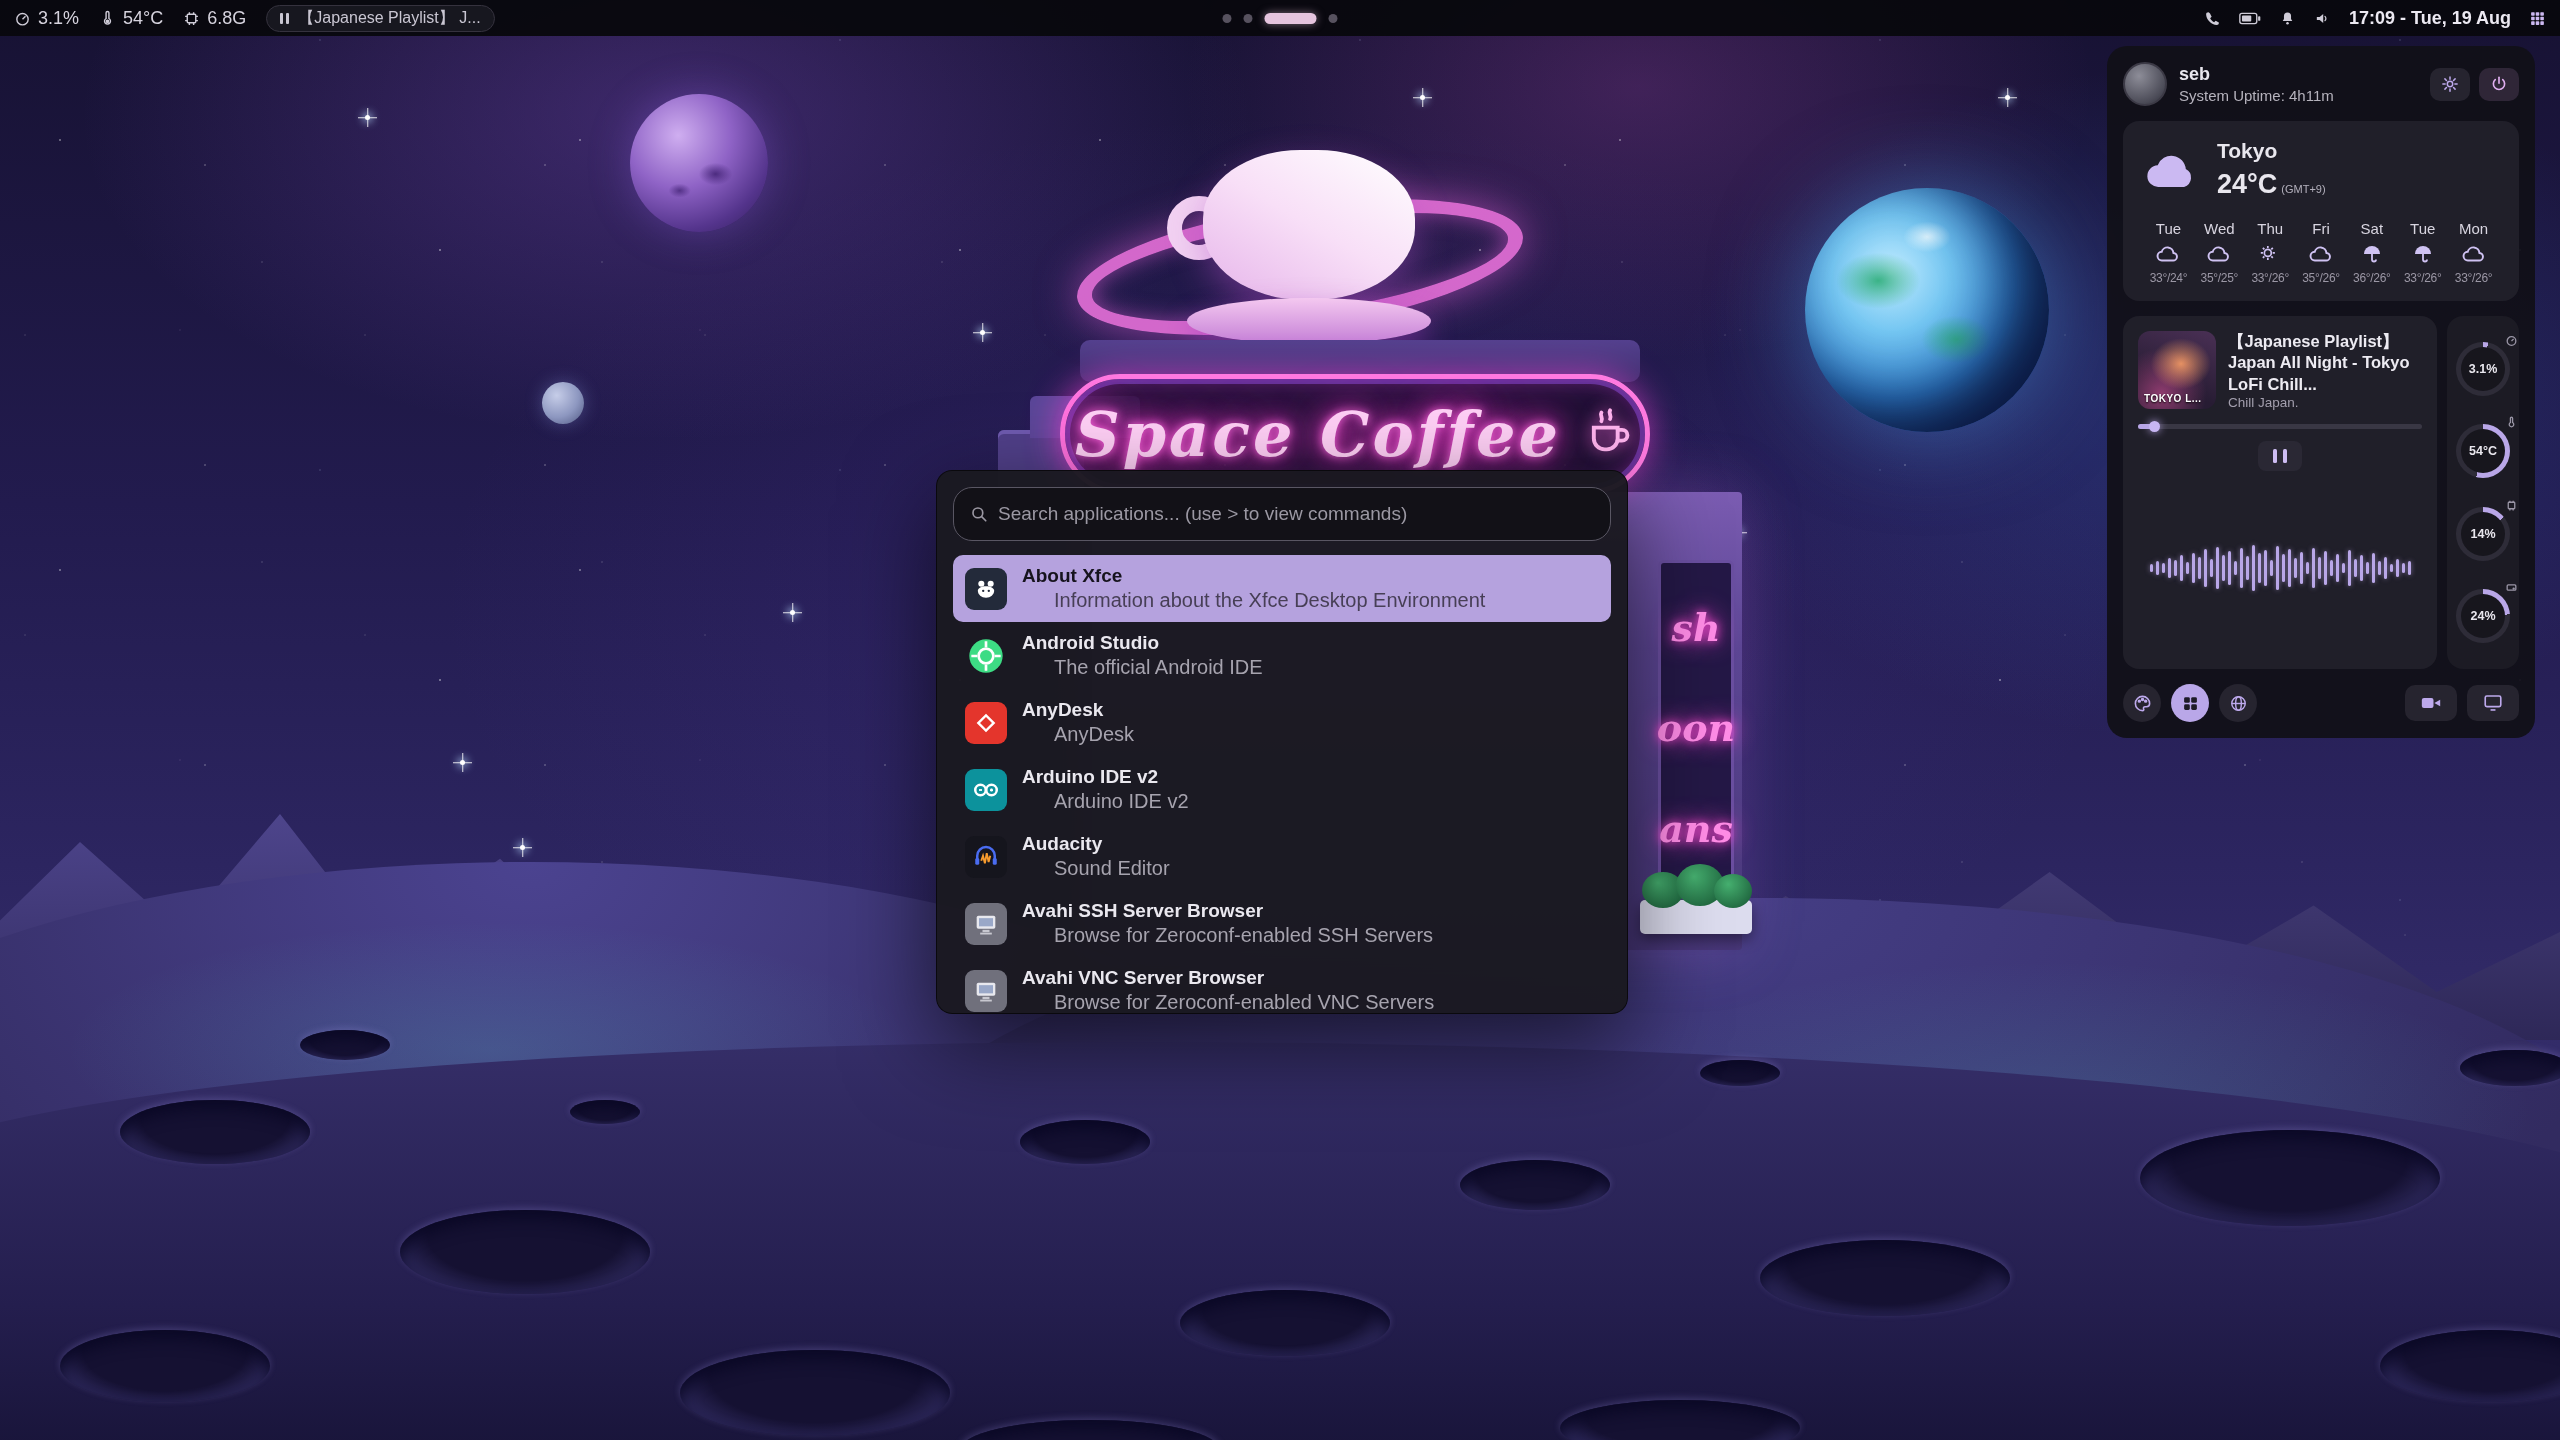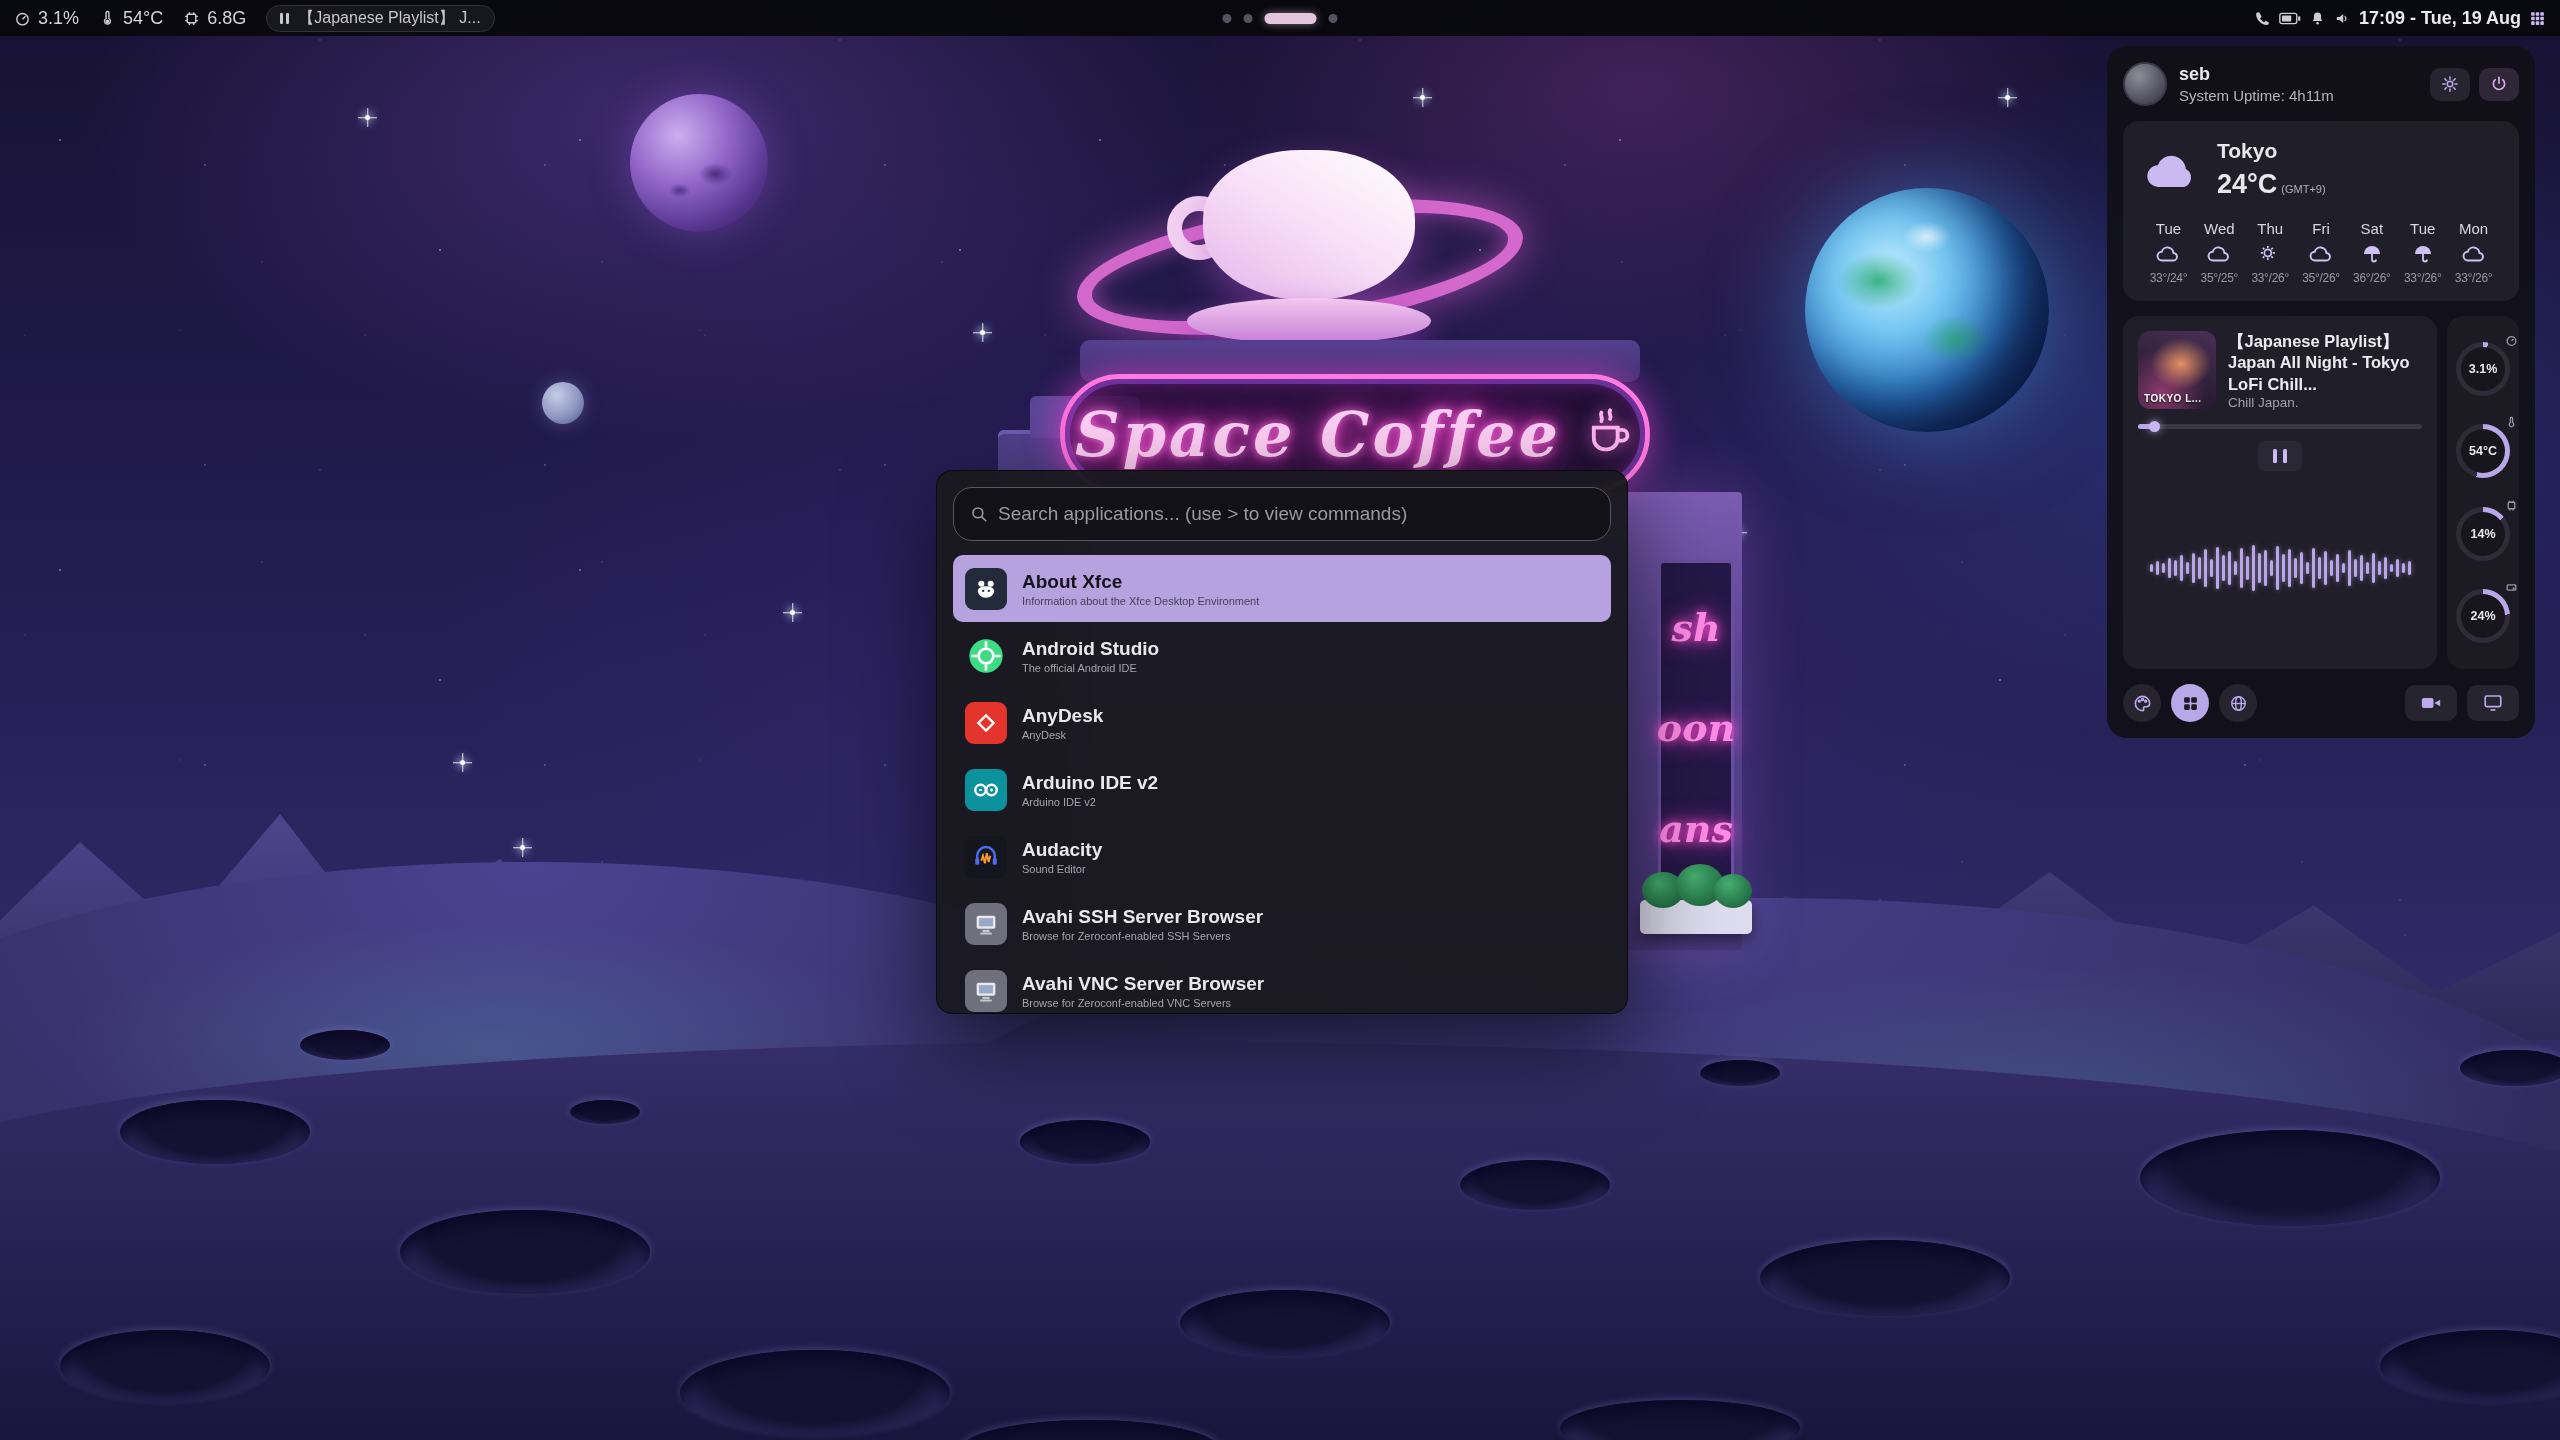--- a/index.html
+++ b/index.html
@@ -122,41 +122,41 @@
   .tb-item { display:flex; align-items:center; gap:7px; }
   .tb-item svg { display:block; }
   .media-chip { display:flex; align-items:center; gap:9px; height:27px; padding:0 13px;
     border-radius:14px; background:#17171f; border:1px solid #35323e; color:#c9c6d2; font-size:16px; }
   .pausebars { display:inline-flex; gap:3px; }
   .pausebars i { width:3px; height:11px; background:#c9c6d2; border-radius:1px; }
   .tb-center { position:absolute; left:50%; top:0; height:36px; transform:translateX(-50%);
     display:flex; align-items:center; gap:12px; }
   .ws-dot { width:9px; height:9px; border-radius:50%; background:#57525f; }
   .ws-pill { width:52px; height:11px; border-radius:6px; background:#e5c4de; box-shadow:0 0 8px rgba(229,196,222,.5); }
-  .tb-right { margin-left:auto; display:flex; align-items:center; gap:8px; }
+  .tb-right { margin-left:auto; display:flex; align-items:center; gap:18px; }
   .tb-clock { font-weight:bold; color:#ece9f2; }
 
   
   .launcher { left:936px; top:470px; width:692px; height:544px; z-index:30;
     background:rgba(26,25,32,.97); border-radius:16px; border:1px solid rgba(0,0,0,.6);
     box-shadow:0 30px 90px rgba(0,0,0,.6); padding:16px 16px 10px; }
   .searchbox { display:flex; align-items:center; gap:10px; height:54px; border-radius:19px;
     background:#121117; border:1.5px solid #595663; padding:0 16px; }
   .searchbox input { flex:1; background:transparent; border:none; outline:none;
     color:#cfccd6; font-size:19px; font-family:inherit; }
   .searchbox input::placeholder { color:#9b98a3; }
   .applist { margin-top:14px; }
   .approw { display:flex; align-items:center; gap:15px; height:67px; border-radius:10px; padding:0 12px; }
   .approw.selected { background:#b5a2de; }
   .appicon { width:42px; height:42px; border-radius:9px; flex:none;
     display:flex; align-items:center; justify-content:center; }
   .appicon svg { display:block; }
   .apptext { display:flex; flex-direction:column; gap:2px; min-width:0; }
   .apptitle { font-size:19px; font-weight:bold; color:#eae8ef; }
-  .appdesc { font-size:11px; color:#a6a3ae; }
+  .appdesc { font-size:20px; color:#a6a3ae;margin-left:32px; }
   .approw.selected .apptitle { color:#16131d; }
   .approw.selected .appdesc { color:#473f56; }
 
   
   .sidepanel { left:2107px; top:46px; width:428px; height:692px; z-index:30;
     background:rgba(17,16,23,.94); border-radius:20px; padding:16px;
     display:flex; flex-direction:column; gap:15px; color:#e9e7ee; }
   .usercard { display:flex; align-items:center; gap:12px; }
   .avatar { width:44px; height:44px; border-radius:50%; flex:none;
     background:radial-gradient(circle at 35% 30%, #8d8d98, #4c4c58 70%, #2c2c36);

